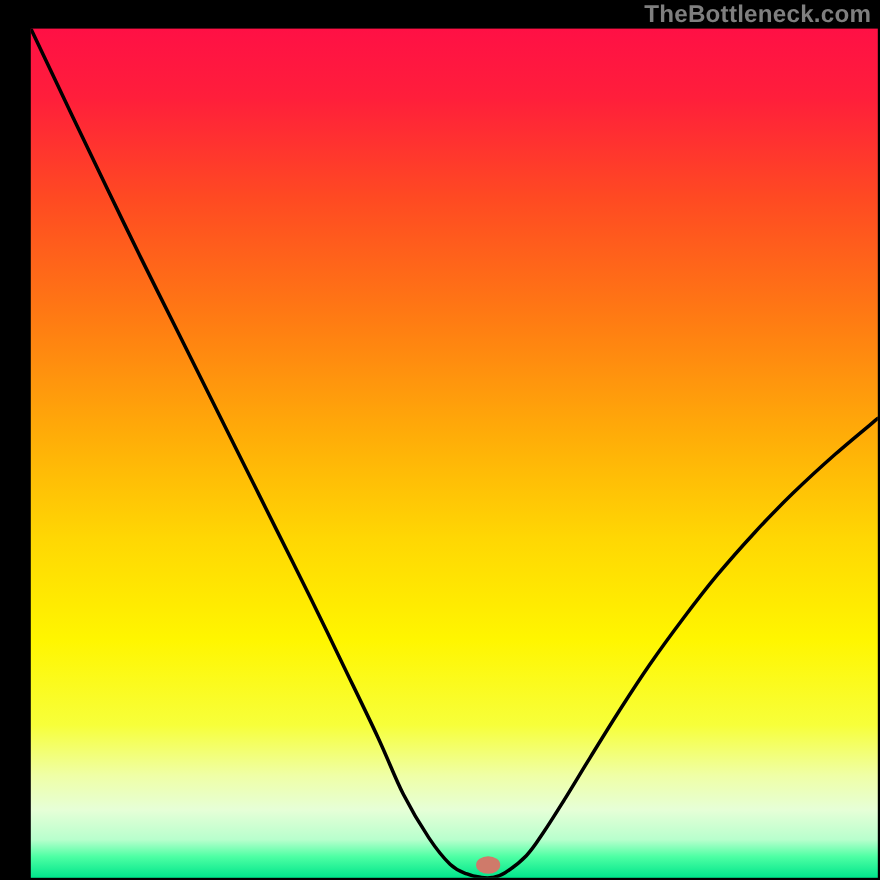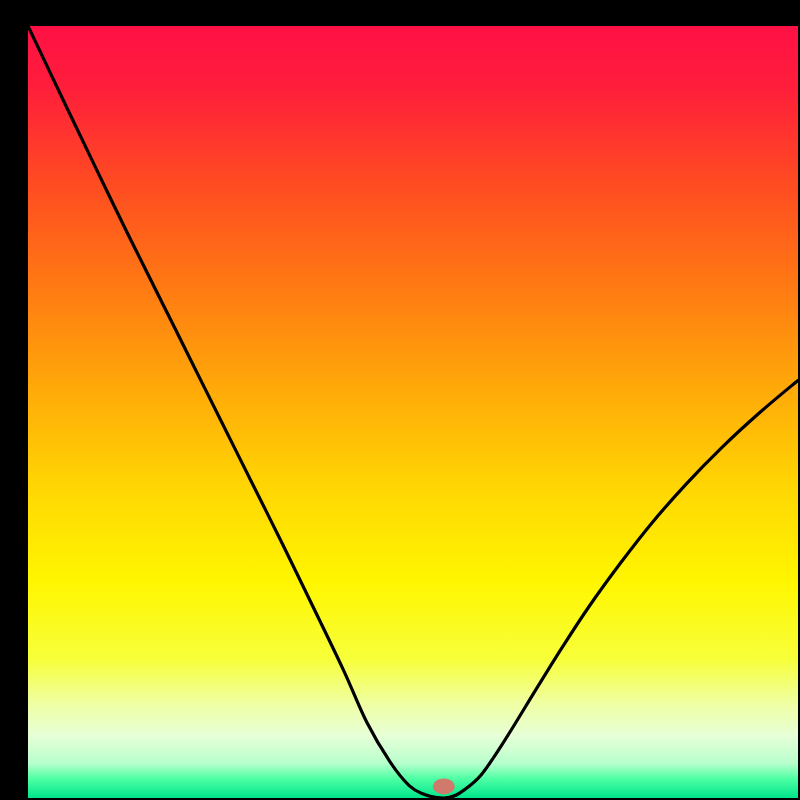--- a/index.html
+++ b/index.html
@@ -30,20 +30,21 @@
   svg {
     position: absolute;
     left: 0;
     top: 0;
   }
 </style>
 </head>
 <body>
 
 <div class="frame">
+  <div class="attribution">TheBottleneck.com</div>
 
   <svg id="chart-svg" width="800" height="800" viewBox="0 0 800 800">
     <defs>
       <linearGradient id="bg-grad" x1="0" y1="0" x2="0" y2="1">
           <stop offset="0.00%" stop-color="#ff1045"></stop>
           <stop offset="8.00%" stop-color="#ff1e3b"></stop>
           <stop offset="20.00%" stop-color="#ff4a22"></stop>
           <stop offset="35.00%" stop-color="#ff7e12"></stop>
           <stop offset="48.00%" stop-color="#ffad08"></stop>
           <stop offset="60.00%" stop-color="#ffd703"></stop>

